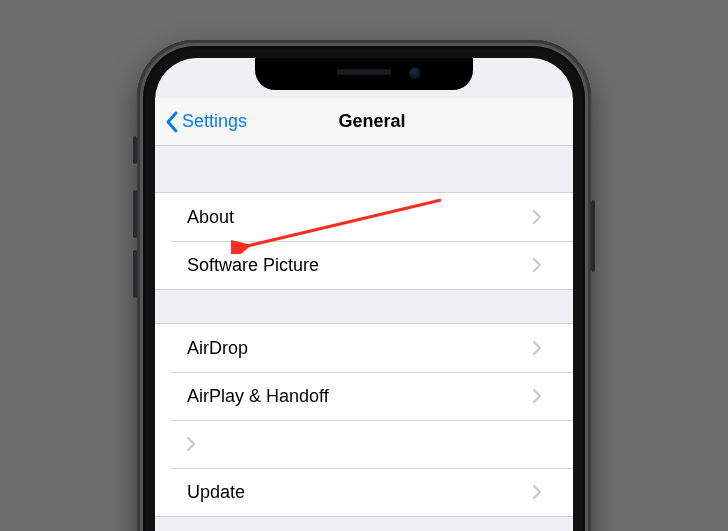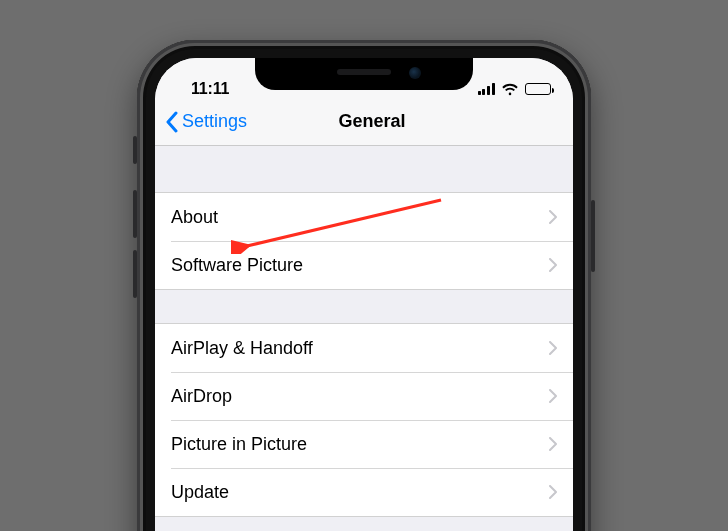--- a/index.html
+++ b/index.html
@@ -165,21 +165,21 @@
     margin-top: 33px;
     background: #fff;
     border-top: 0.5px solid rgba(0,0,0,0.18);
     border-bottom: 0.5px solid rgba(0,0,0,0.18);
   }
   .group:first-child { margin-top: 38px; }
   .row {
     display: flex;
     align-items: center;
     height: 48px;
-    padding: 0 16px;
+    padding: 0 32px;
     font-size: 18px;
     color: #000;
     cursor: pointer;
     position: relative;
   }
   .row + .row::before {
     content:"";
     position:absolute;
     top:0; left:16px; right:0;
     height:0.5px;
@@ -201,38 +201,20 @@
   <div class="side-btn vol-up"></div>
   <div class="side-btn vol-down"></div>
   <div class="side-btn power"></div>
 
   <div class="screen">
     <div class="notch">
       <div class="speaker"></div>
       <div class="cam"></div>
     </div>
 
-    <div class="status-bar">
-      <span class="status-time">11:11</span>
-      <span class="status-spacer"></span>
-      <div class="status-icons">
-        <span class="signal">
-            <i></i>
-            <i></i>
-            <i></i>
-            <i></i>
-          </span>
-        <span class="wifi">
-          <svg width="18" height="13" viewBox="0 0 18 13">
-              <path d="M9 12.2a1.3 1.3 0 1 0 0-2.6 1.3 1.3 0 0 0 0 2.6zM5.3 8.1a5.3 5.3 0 0 1 7.4 0l1.3-1.3a7.1 7.1 0 0 0-10 0l1.3 1.3zM2.6 5.4a9 9 0 0 1 12.8 0L16.7 4a10.9 10.9 0 0 0-15.4 0l1.3 1.4z" fill="#000"></path>
-            </svg>
-        </span>
-        <span class="battery"><span class="level"></span></span>
-      </div>
-    </div>
 
     <div class="nav-bar">
       <div class="back-btn">
         <span>
           <svg width="13" height="22" viewBox="0 0 13 22">
               <path d="M11 2 L3 11 L11 20" stroke="#007aff" stroke-width="3" fill="none" stroke-linecap="round" stroke-linejoin="round"></path>
             </svg>
         </span>
         <span>Settings</span>
       </div>
@@ -254,37 +236,36 @@
           <span class="chev">
               <svg width="8" height="14" viewBox="0 0 8 14">
                 <path d="M1 1l6 6-6 6" stroke="#c7c7cc" stroke-width="2" fill="none" stroke-linecap="round" stroke-linejoin="round"></path>
               </svg>
             </span>
         </div>
       </div>
 
       <div class="group">
         <div class="row">
+          <span class="label">AirDrop</span>
+          <span class="chev">
+              <svg width="8" height="14" viewBox="0 0 8 14">
+                <path d="M1 1l6 6-6 6" stroke="#c7c7cc" stroke-width="2" fill="none" stroke-linecap="round" stroke-linejoin="round"></path>
+              </svg>
+            </span>
+        </div>
+        <div class="row">
           <span class="label">AirPlay &amp; Handoff</span>
           <span class="chev">
               <svg width="8" height="14" viewBox="0 0 8 14">
                 <path d="M1 1l6 6-6 6" stroke="#c7c7cc" stroke-width="2" fill="none" stroke-linecap="round" stroke-linejoin="round"></path>
               </svg>
             </span>
         </div>
         <div class="row">
-          <span class="label">AirDrop</span>
-          <span class="chev">
-              <svg width="8" height="14" viewBox="0 0 8 14">
-                <path d="M1 1l6 6-6 6" stroke="#c7c7cc" stroke-width="2" fill="none" stroke-linecap="round" stroke-linejoin="round"></path>
-              </svg>
-            </span>
-        </div>
-        <div class="row">
-          <span class="label">Picture in Picture</span>
           <span class="chev">
               <svg width="8" height="14" viewBox="0 0 8 14">
                 <path d="M1 1l6 6-6 6" stroke="#c7c7cc" stroke-width="2" fill="none" stroke-linecap="round" stroke-linejoin="round"></path>
               </svg>
             </span>
         </div>
         <div class="row">
           <span class="label">Update</span>
           <span class="chev">
               <svg width="8" height="14" viewBox="0 0 8 14">

